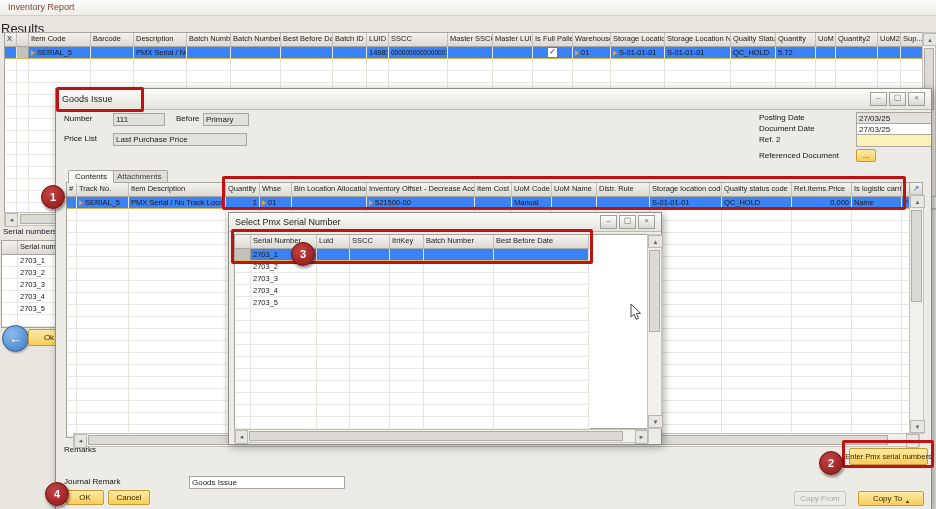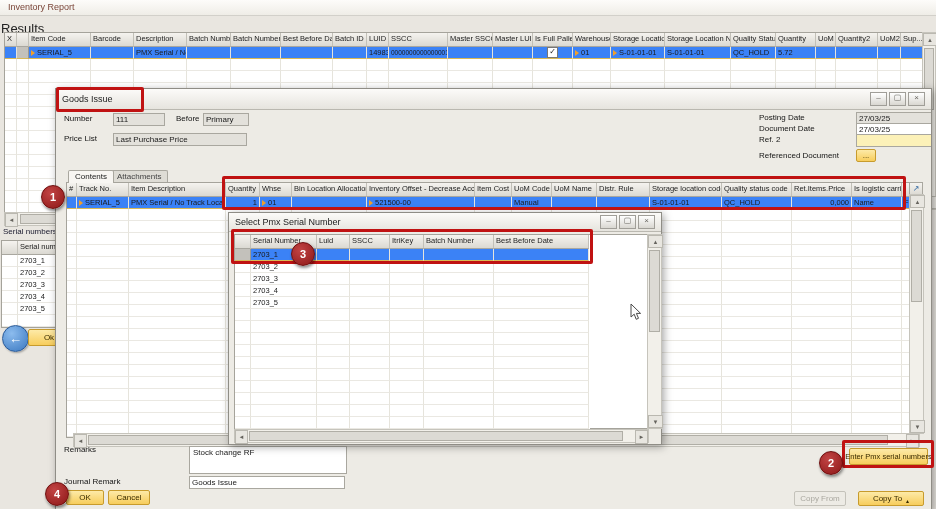--- a/index.html
+++ b/index.html
@@ -935,21 +935,20 @@
   </div>
   <div class="sb h" style="left:17px;top:344px;width:845px;height:12px">
     <span class="ar">◄</span>
     <span class="tr">
         <span class="th" style="top:1px;bottom:1px;left:1px;right:18px"></span>
       </span>
     <span class="ar">►</span>
   </div>
 
   <span class="lbl" style="left:8px;top:356px">Remarks</span>
-  <div class="ta" style="left:133px;top:357px;width:150px;height:24px">Stock change RF</div>
   <span class="lbl" style="left:8px;top:388px">Journal Remark</span>
   <span class="fld white" style="left:133px;top:387px;width:150px">Goods Issue</span>
 
   <div class="btn" style="left:10px;top:401px;width:36px;height:13px">OK</div>
   <div class="btn" style="left:52px;top:401px;width:40px;height:13px">Cancel</div>
   <div class="btn" style="left:793px;top:359px;width:77px;height:15px;font-size:7.5px">Enter Pmx serial numbers</div>
   <div class="btn dis" style="left:738px;top:402px;width:50px;height:13px">Copy From</div>
   <div class="btn" style="left:802px;top:402px;width:64px;height:13px">
     <span>Copy To</span>
     <span style="font-size:6px;margin-left:4px;margin-top:4px">▴</span>

